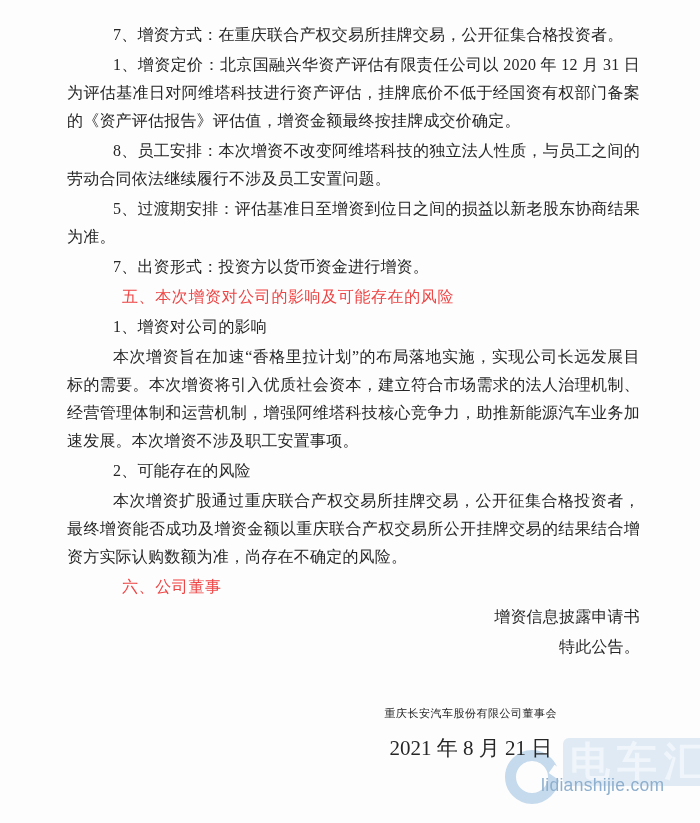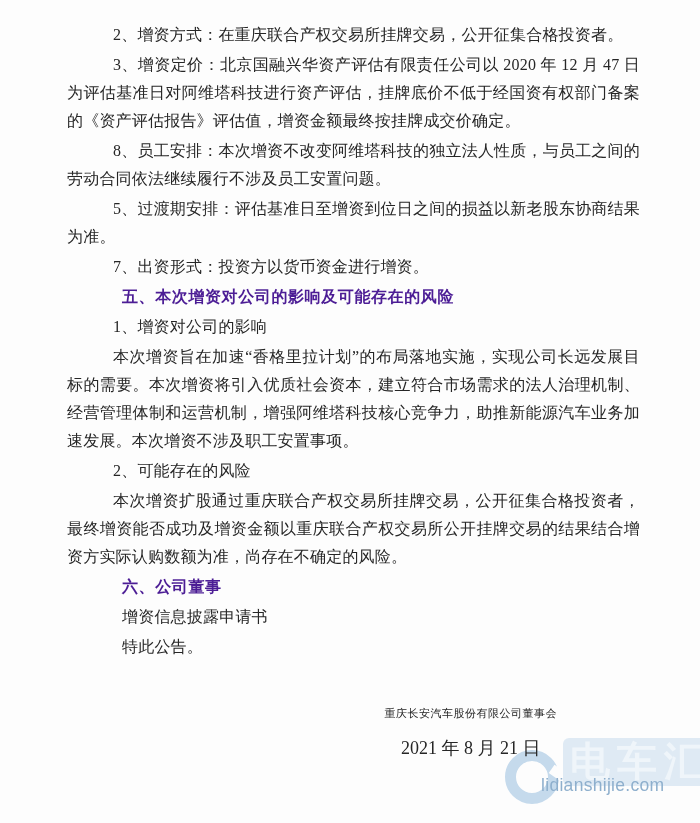--- a/index.html
+++ b/index.html
@@ -20,43 +20,43 @@
   .para {
     margin: 0 0 2px 0;
     font-size: 16px;
     line-height: 28px;
     text-align: justify;
     letter-spacing: 0.2px;
   }
   .para.body  { text-indent: 46px; }
   .para.heading {
     text-indent: 55px;
-    font-weight: 700;
-    color: #4c1d95;
+    font-weight: 400;
+    color: #ef4444;
     letter-spacing: 0.6px;
   }
-  .para.plain { text-indent: 55px; text-align: left; }
+  .para.plain { text-indent: 55px; text-align: right; }
   .signature {
     margin-top: 38px;
     margin-left: auto;
     margin-right: 83px; 
     width: fit-content;
     text-align: center;
     position: relative;
     z-index: 2;
   }
   .signature .company {
     font-size: 11px;
     line-height: 28px;
     letter-spacing: 0.5px;
     white-space: nowrap;
   }
   .signature .date {
     margin-top: 7px;
-    font-size: 18px;
+    font-size: 21px;
     line-height: 28px;
     white-space: nowrap;
   }
   
   .watermark {
     position: absolute;
     left: 505px;
     top: 738px;
     width: 210px;
     height: 66px;
@@ -112,22 +112,22 @@
 
 <div class="watermark">
   <div class="wm-ring">
     <div class="wm-ring-notch"></div>
   </div>
   <div class="wm-brand">电车汇</div>
   <div class="wm-url">lidianshijie.com</div>
 </div>
 
 <div class="page">
-  <p class="para body">2、增资方式：在重庆联合产权交易所挂牌交易，公开征集合格投资者。</p>
-  <p class="para body">3、增资定价：北京国融兴华资产评估有限责任公司以 2020 年 12 月 47 日为评估基准日对阿维塔科技进行资产评估，挂牌底价不低于经国资有权部门备案的《资产评估报告》评估值，增资金额最终按挂牌成交价确定。</p>
+  <p class="para body">7、增资方式：在重庆联合产权交易所挂牌交易，公开征集合格投资者。</p>
+  <p class="para body">1、增资定价：北京国融兴华资产评估有限责任公司以 2020 年 12 月 31 日为评估基准日对阿维塔科技进行资产评估，挂牌底价不低于经国资有权部门备案的《资产评估报告》评估值，增资金额最终按挂牌成交价确定。</p>
   <p class="para body">8、员工安排：本次增资不改变阿维塔科技的独立法人性质，与员工之间的劳动合同依法继续履行不涉及员工安置问题。</p>
   <p class="para body">5、过渡期安排：评估基准日至增资到位日之间的损益以新老股东协商结果为准。</p>
   <p class="para body">7、出资形式：投资方以货币资金进行增资。</p>
   <p class="para heading">五、本次增资对公司的影响及可能存在的风险</p>
   <p class="para body">1、增资对公司的影响</p>
   <p class="para body">本次增资旨在加速“香格里拉计划”的布局落地实施，实现公司长远发展目标的需要。本次增资将引入优质社会资本，建立符合市场需求的法人治理机制、经营管理体制和运营机制，增强阿维塔科技核心竞争力，助推新能源汽车业务加速发展。本次增资不涉及职工安置事项。</p>
   <p class="para body">2、可能存在的风险</p>
   <p class="para body">本次增资扩股通过重庆联合产权交易所挂牌交易，公开征集合格投资者，最终增资能否成功及增资金额以重庆联合产权交易所公开挂牌交易的结果结合增资方实际认购数额为准，尚存在不确定的风险。</p>
   <p class="para heading">六、公司董事</p>
   <p class="para plain">增资信息披露申请书</p>

